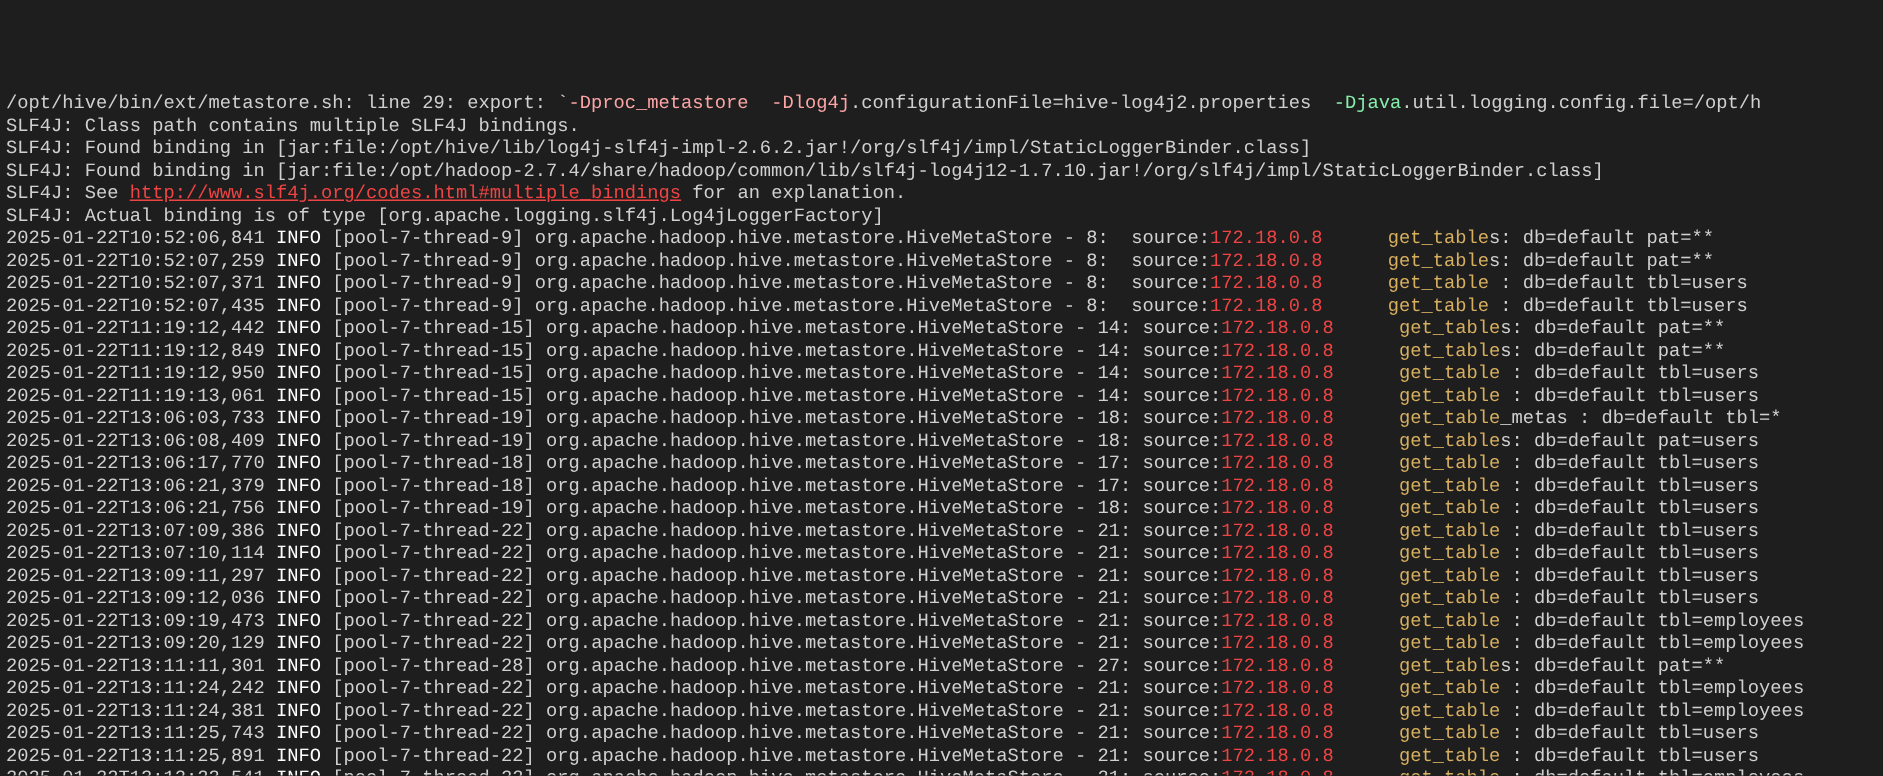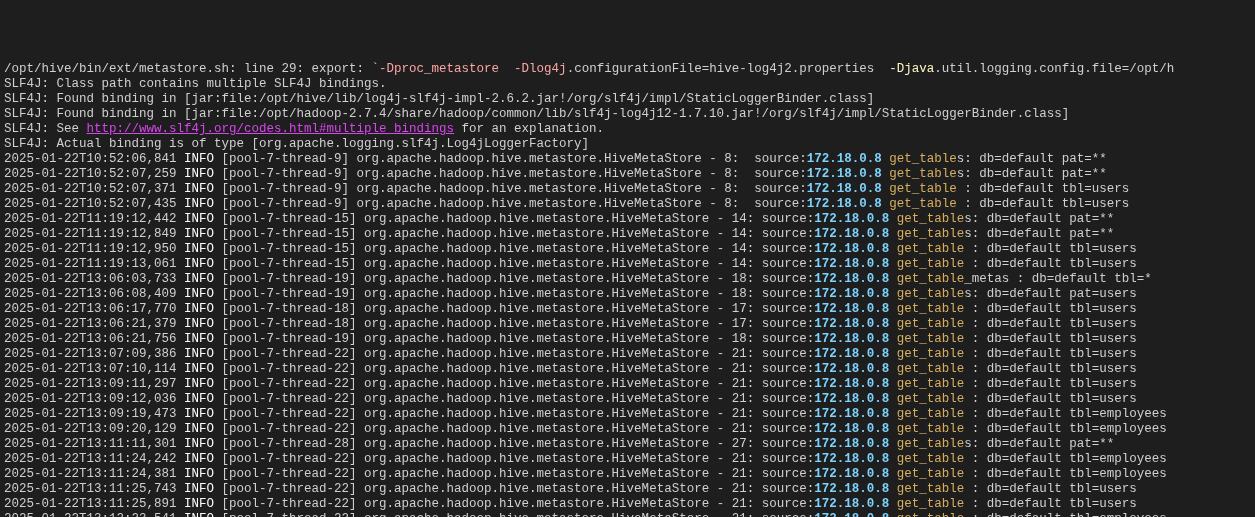--- a/index.html
+++ b/index.html
@@ -11,25 +11,25 @@
     font-size: 12.5px;
     line-height: 15px;
     white-space: pre;
     overflow: hidden;
     width: 1255px;
     height: 517px;
     box-sizing: border-box;
   }
   .line { display: block; }
   .opt-cyan { color: #fca5a5; }
-  .opt-mag { color: #fef9c3; }
+  .opt-mag { color: #86efac; }
   .info { color: #ffffff; }
-  .ip { color: #7dd3fc; font-weight: bold; }
-  .act { color: #d7af5f; }
-  a.link { color: #d946ef; text-decoration: underline; }
+  .ip { color: #ef4444; }
+  .act { color: #d7af5f; margin-left: 36px; }
+  a.link { color: #ef4444; text-decoration: underline; }
 </style>
 </head>
 <body>
 
 
 
 <div id="terminal"><div class="line"><span>/opt/hive/bin/ext/metastore.sh: line 29: export: `</span><span class="opt-cyan">-Dproc_metastore</span><span>  </span><span class="opt-cyan">-Dlog4j</span><span>.configurationFile=hive-log4j2.properties  </span><span class="opt-mag">-Djava</span><span>.util.logging.config.file=/opt/h</span></div><div class="line"><span>SLF4J: Class path contains multiple SLF4J bindings.</span></div><div class="line"><span>SLF4J: Found binding in [jar:file:/opt/hive/lib/log4j-slf4j-impl-2.6.2.jar!/org/slf4j/impl/StaticLoggerBinder.class]</span></div><div class="line"><span>SLF4J: Found binding in [jar:file:/opt/hadoop-2.7.4/share/hadoop/common/lib/slf4j-log4j12-1.7.10.jar!/org/slf4j/impl/StaticLoggerBinder.class]</span></div><div class="line"><span>SLF4J: See </span><a class="link" href="#">http://www.slf4j.org/codes.html#multiple_bindings</a><span> for an explanation.</span></div><div class="line"><span>SLF4J: Actual binding is of type [org.apache.logging.slf4j.Log4jLoggerFactory]</span></div><div class="line"><span>2025-01-22T10:52:06,841 </span><span class="info">INFO</span><span> [pool-7-thread-9] </span><span>org.apache.hadoop.hive.metastore.HiveMetaStore - 8: </span><span> source:</span><span class="ip">172.18.0.8</span><span> </span><span class="act">get_table</span><span>s: db=default pat=**</span></div><div class="line"><span>2025-01-22T10:52:07,259 </span><span class="info">INFO</span><span> [pool-7-thread-9] </span><span>org.apache.hadoop.hive.metastore.HiveMetaStore - 8: </span><span> source:</span><span class="ip">172.18.0.8</span><span> </span><span class="act">get_table</span><span>s: db=default pat=**</span></div><div class="line"><span>2025-01-22T10:52:07,371 </span><span class="info">INFO</span><span> [pool-7-thread-9] </span><span>org.apache.hadoop.hive.metastore.HiveMetaStore - 8: </span><span> source:</span><span class="ip">172.18.0.8</span><span> </span><span class="act">get_table</span><span> : db=default tbl=users</span></div><div class="line"><span>2025-01-22T10:52:07,435 </span><span class="info">INFO</span><span> [pool-7-thread-9] </span><span>org.apache.hadoop.hive.metastore.HiveMetaStore - 8: </span><span> source:</span><span class="ip">172.18.0.8</span><span> </span><span class="act">get_table</span><span> : db=default tbl=users</span></div><div class="line"><span>2025-01-22T11:19:12,442 </span><span class="info">INFO</span><span> [pool-7-thread-15]</span><span> org.apache.hadoop.hive.metastore.HiveMetaStore - 14:</span><span> source:</span><span class="ip">172.18.0.8</span><span> </span><span class="act">get_table</span><span>s: db=default pat=**</span></div><div class="line"><span>2025-01-22T11:19:12,849 </span><span class="info">INFO</span><span> [pool-7-thread-15]</span><span> org.apache.hadoop.hive.metastore.HiveMetaStore - 14:</span><span> source:</span><span class="ip">172.18.0.8</span><span> </span><span class="act">get_table</span><span>s: db=default pat=**</span></div><div class="line"><span>2025-01-22T11:19:12,950 </span><span class="info">INFO</span><span> [pool-7-thread-15]</span><span> org.apache.hadoop.hive.metastore.HiveMetaStore - 14:</span><span> source:</span><span class="ip">172.18.0.8</span><span> </span><span class="act">get_table</span><span> : db=default tbl=users</span></div><div class="line"><span>2025-01-22T11:19:13,061 </span><span class="info">INFO</span><span> [pool-7-thread-15]</span><span> org.apache.hadoop.hive.metastore.HiveMetaStore - 14:</span><span> source:</span><span class="ip">172.18.0.8</span><span> </span><span class="act">get_table</span><span> : db=default tbl=users</span></div><div class="line"><span>2025-01-22T13:06:03,733 </span><span class="info">INFO</span><span> [pool-7-thread-19]</span><span> org.apache.hadoop.hive.metastore.HiveMetaStore - 18:</span><span> source:</span><span class="ip">172.18.0.8</span><span> </span><span class="act">get_table</span><span>_metas : db=default tbl=*</span></div><div class="line"><span>2025-01-22T13:06:08,409 </span><span class="info">INFO</span><span> [pool-7-thread-19]</span><span> org.apache.hadoop.hive.metastore.HiveMetaStore - 18:</span><span> source:</span><span class="ip">172.18.0.8</span><span> </span><span class="act">get_table</span><span>s: db=default pat=users</span></div><div class="line"><span>2025-01-22T13:06:17,770 </span><span class="info">INFO</span><span> [pool-7-thread-18]</span><span> org.apache.hadoop.hive.metastore.HiveMetaStore - 17:</span><span> source:</span><span class="ip">172.18.0.8</span><span> </span><span class="act">get_table</span><span> : db=default tbl=users</span></div><div class="line"><span>2025-01-22T13:06:21,379 </span><span class="info">INFO</span><span> [pool-7-thread-18]</span><span> org.apache.hadoop.hive.metastore.HiveMetaStore - 17:</span><span> source:</span><span class="ip">172.18.0.8</span><span> </span><span class="act">get_table</span><span> : db=default tbl=users</span></div><div class="line"><span>2025-01-22T13:06:21,756 </span><span class="info">INFO</span><span> [pool-7-thread-19]</span><span> org.apache.hadoop.hive.metastore.HiveMetaStore - 18:</span><span> source:</span><span class="ip">172.18.0.8</span><span> </span><span class="act">get_table</span><span> : db=default tbl=users</span></div><div class="line"><span>2025-01-22T13:07:09,386 </span><span class="info">INFO</span><span> [pool-7-thread-22]</span><span> org.apache.hadoop.hive.metastore.HiveMetaStore - 21:</span><span> source:</span><span class="ip">172.18.0.8</span><span> </span><span class="act">get_table</span><span> : db=default tbl=users</span></div><div class="line"><span>2025-01-22T13:07:10,114 </span><span class="info">INFO</span><span> [pool-7-thread-22]</span><span> org.apache.hadoop.hive.metastore.HiveMetaStore - 21:</span><span> source:</span><span class="ip">172.18.0.8</span><span> </span><span class="act">get_table</span><span> : db=default tbl=users</span></div><div class="line"><span>2025-01-22T13:09:11,297 </span><span class="info">INFO</span><span> [pool-7-thread-22]</span><span> org.apache.hadoop.hive.metastore.HiveMetaStore - 21:</span><span> source:</span><span class="ip">172.18.0.8</span><span> </span><span class="act">get_table</span><span> : db=default tbl=users</span></div><div class="line"><span>2025-01-22T13:09:12,036 </span><span class="info">INFO</span><span> [pool-7-thread-22]</span><span> org.apache.hadoop.hive.metastore.HiveMetaStore - 21:</span><span> source:</span><span class="ip">172.18.0.8</span><span> </span><span class="act">get_table</span><span> : db=default tbl=users</span></div><div class="line"><span>2025-01-22T13:09:19,473 </span><span class="info">INFO</span><span> [pool-7-thread-22]</span><span> org.apache.hadoop.hive.metastore.HiveMetaStore - 21:</span><span> source:</span><span class="ip">172.18.0.8</span><span> </span><span class="act">get_table</span><span> : db=default tbl=employees</span></div><div class="line"><span>2025-01-22T13:09:20,129 </span><span class="info">INFO</span><span> [pool-7-thread-22]</span><span> org.apache.hadoop.hive.metastore.HiveMetaStore - 21:</span><span> source:</span><span class="ip">172.18.0.8</span><span> </span><span class="act">get_table</span><span> : db=default tbl=employees</span></div><div class="line"><span>2025-01-22T13:11:11,301 </span><span class="info">INFO</span><span> [pool-7-thread-28]</span><span> org.apache.hadoop.hive.metastore.HiveMetaStore - 27:</span><span> source:</span><span class="ip">172.18.0.8</span><span> </span><span class="act">get_table</span><span>s: db=default pat=**</span></div><div class="line"><span>2025-01-22T13:11:24,242 </span><span class="info">INFO</span><span> [pool-7-thread-22]</span><span> org.apache.hadoop.hive.metastore.HiveMetaStore - 21:</span><span> source:</span><span class="ip">172.18.0.8</span><span> </span><span class="act">get_table</span><span> : db=default tbl=employees</span></div><div class="line"><span>2025-01-22T13:11:24,381 </span><span class="info">INFO</span><span> [pool-7-thread-22]</span><span> org.apache.hadoop.hive.metastore.HiveMetaStore - 21:</span><span> source:</span><span class="ip">172.18.0.8</span><span> </span><span class="act">get_table</span><span> : db=default tbl=employees</span></div><div class="line"><span>2025-01-22T13:11:25,743 </span><span class="info">INFO</span><span> [pool-7-thread-22]</span><span> org.apache.hadoop.hive.metastore.HiveMetaStore - 21:</span><span> source:</span><span class="ip">172.18.0.8</span><span> </span><span class="act">get_table</span><span> : db=default tbl=users</span></div><div class="line"><span>2025-01-22T13:11:25,891 </span><span class="info">INFO</span><span> [pool-7-thread-22]</span><span> org.apache.hadoop.hive.metastore.HiveMetaStore - 21:</span><span> source:</span><span class="ip">172.18.0.8</span><span> </span><span class="act">get_table</span><span> : db=default tbl=users</span></div><div class="line"><span>2025-01-22T13:12:23,541 </span><span class="info">INFO</span><span> [pool-7-thread-22]</span><span> org.apache.hadoop.hive.metastore.HiveMetaStore - 21:</span><span> source:</span><span class="ip">172.18.0.8</span><span> </span><span class="act">get_table</span><span> : db=default tbl=employees</span></div></div>
 
 
 

